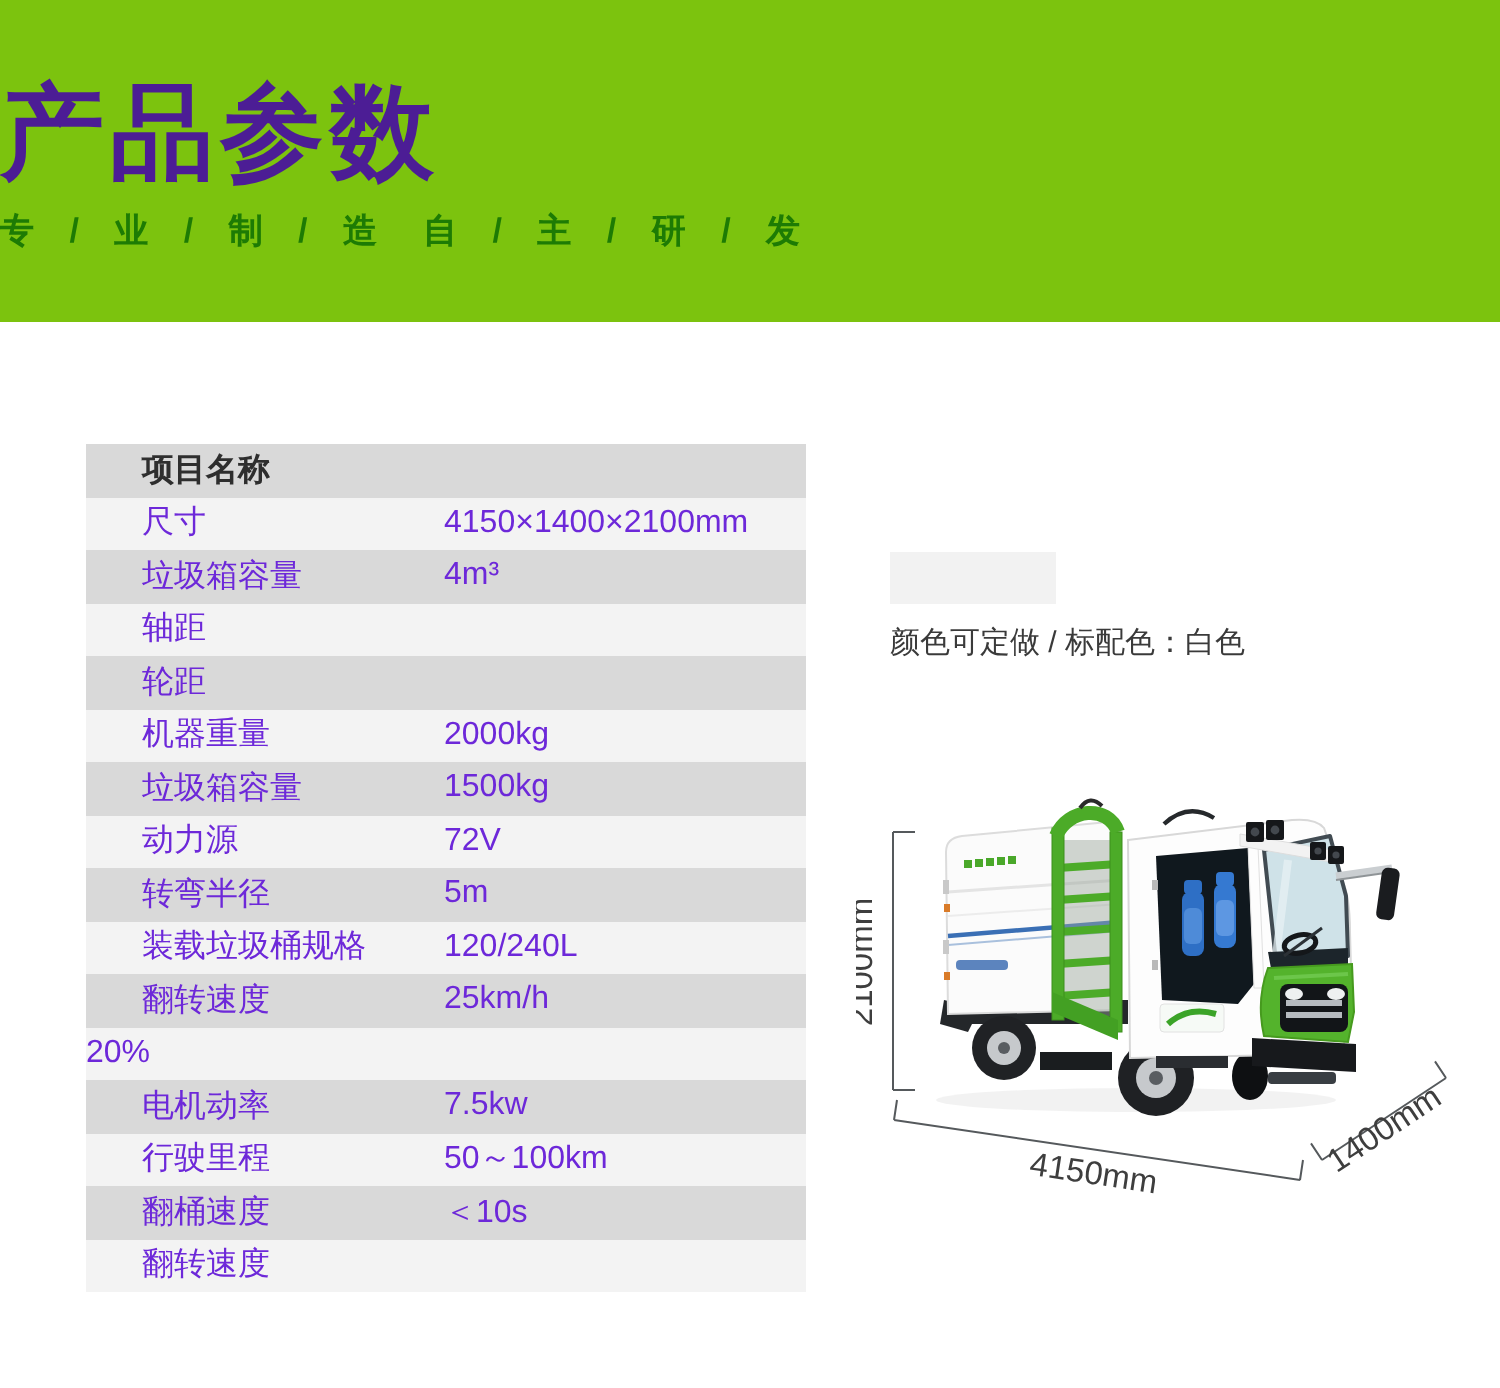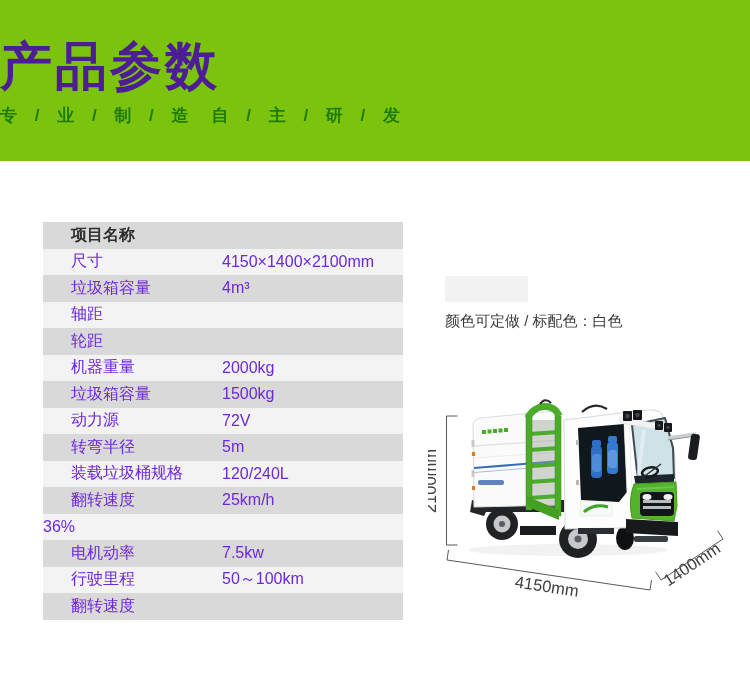--- a/index.html
+++ b/index.html
@@ -74,29 +74,33 @@
       </div>
     <div class="tr">
         <span class="td-label">装载垃圾桶规格</span>
         <span class="td-value">120/240L</span>
       </div>
     <div class="tr">
         <span class="td-label">翻转速度</span>
         <span class="td-value">25km/h</span>
       </div>
     <div class="tr">
-        <span class="td-value">36%</span>
+        <span class="td-value">20%</span>
       </div>
     <div class="tr">
         <span class="td-label">电机动率</span>
         <span class="td-value">7.5kw</span>
       </div>
     <div class="tr">
         <span class="td-label">行驶里程</span>
         <span class="td-value">50～100km</span>
+      </div>
+    <div class="tr">
+        <span class="td-label">翻桶速度</span>
+        <span class="td-value">＜10s</span>
       </div>
     <div class="tr">
         <span class="td-label">翻转速度</span>
       </div>
   </div>
 
   <div class="swatch"></div>
   <div class="color-note">颜色可定做 / 标配色：白色</div>
 
   <svg class="figure" viewBox="0 0 320 264">

